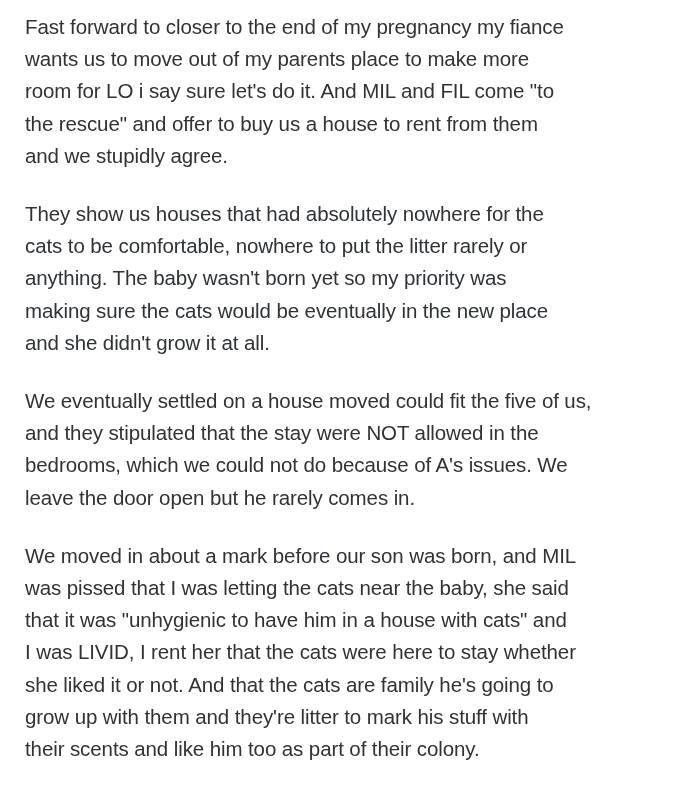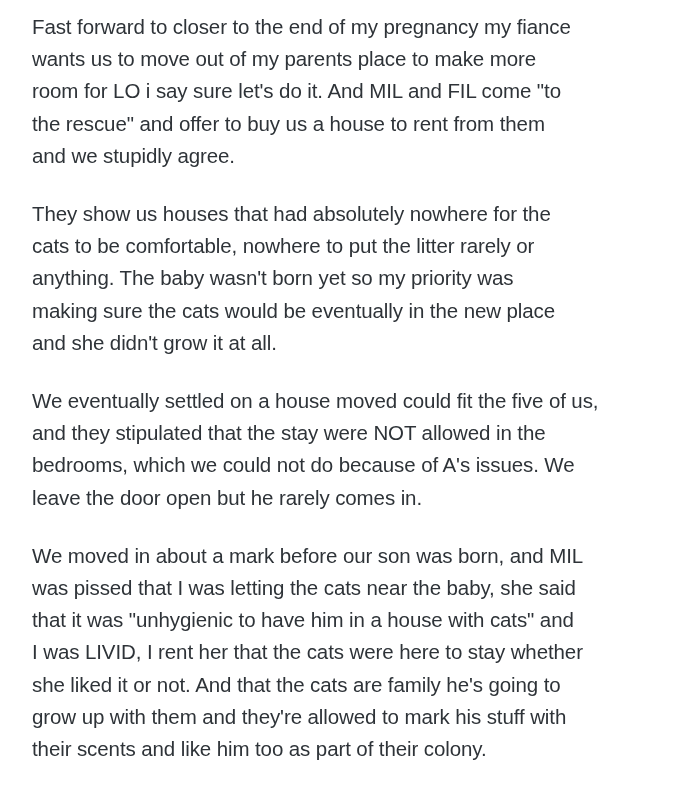--- a/index.html
+++ b/index.html
@@ -8,21 +8,21 @@
       background: #ffffff;
     }
     body {
       width: 700px;
       height: 796px;
       overflow: hidden;
       position: relative;
     }
     .content {
       position: absolute;
-      left: 32px;
+      left: 25px;
       top: 11px;
       width: 650px;
       font-family: "Liberation Sans", sans-serif;
       font-size: 20.5px;
       line-height: 32.2px;
       color: #2e3338;
       letter-spacing: -0.1px;
     }
     .para {
       margin: 0 0 26px 0;
@@ -48,15 +48,15 @@
 <span>and she didn't grow it at all.</span></p>
   <p class="para"><span>We eventually settled on a house moved could fit the five of us,</span>
 <span>and they stipulated that the stay were NOT allowed in the</span>
 <span>bedrooms, which we could not do because of A's issues. We</span>
 <span>leave the door open but he rarely comes in.</span></p>
   <p class="para"><span>We moved in about a mark before our son was born, and MIL</span>
 <span>was pissed that I was letting the cats near the baby, she said</span>
 <span>that it was "unhygienic to have him in a house with cats" and</span>
 <span>I was LIVID, I rent her that the cats were here to stay whether</span>
 <span>she liked it or not. And that the cats are family he's going to</span>
-<span>grow up with them and they're allowed to mark his stuff with</span>
+<span>grow up with them and they're litter to mark his stuff with</span>
 <span>their scents and like him too as part of their colony.</span></p>
 </div>
 
 </body></html>

